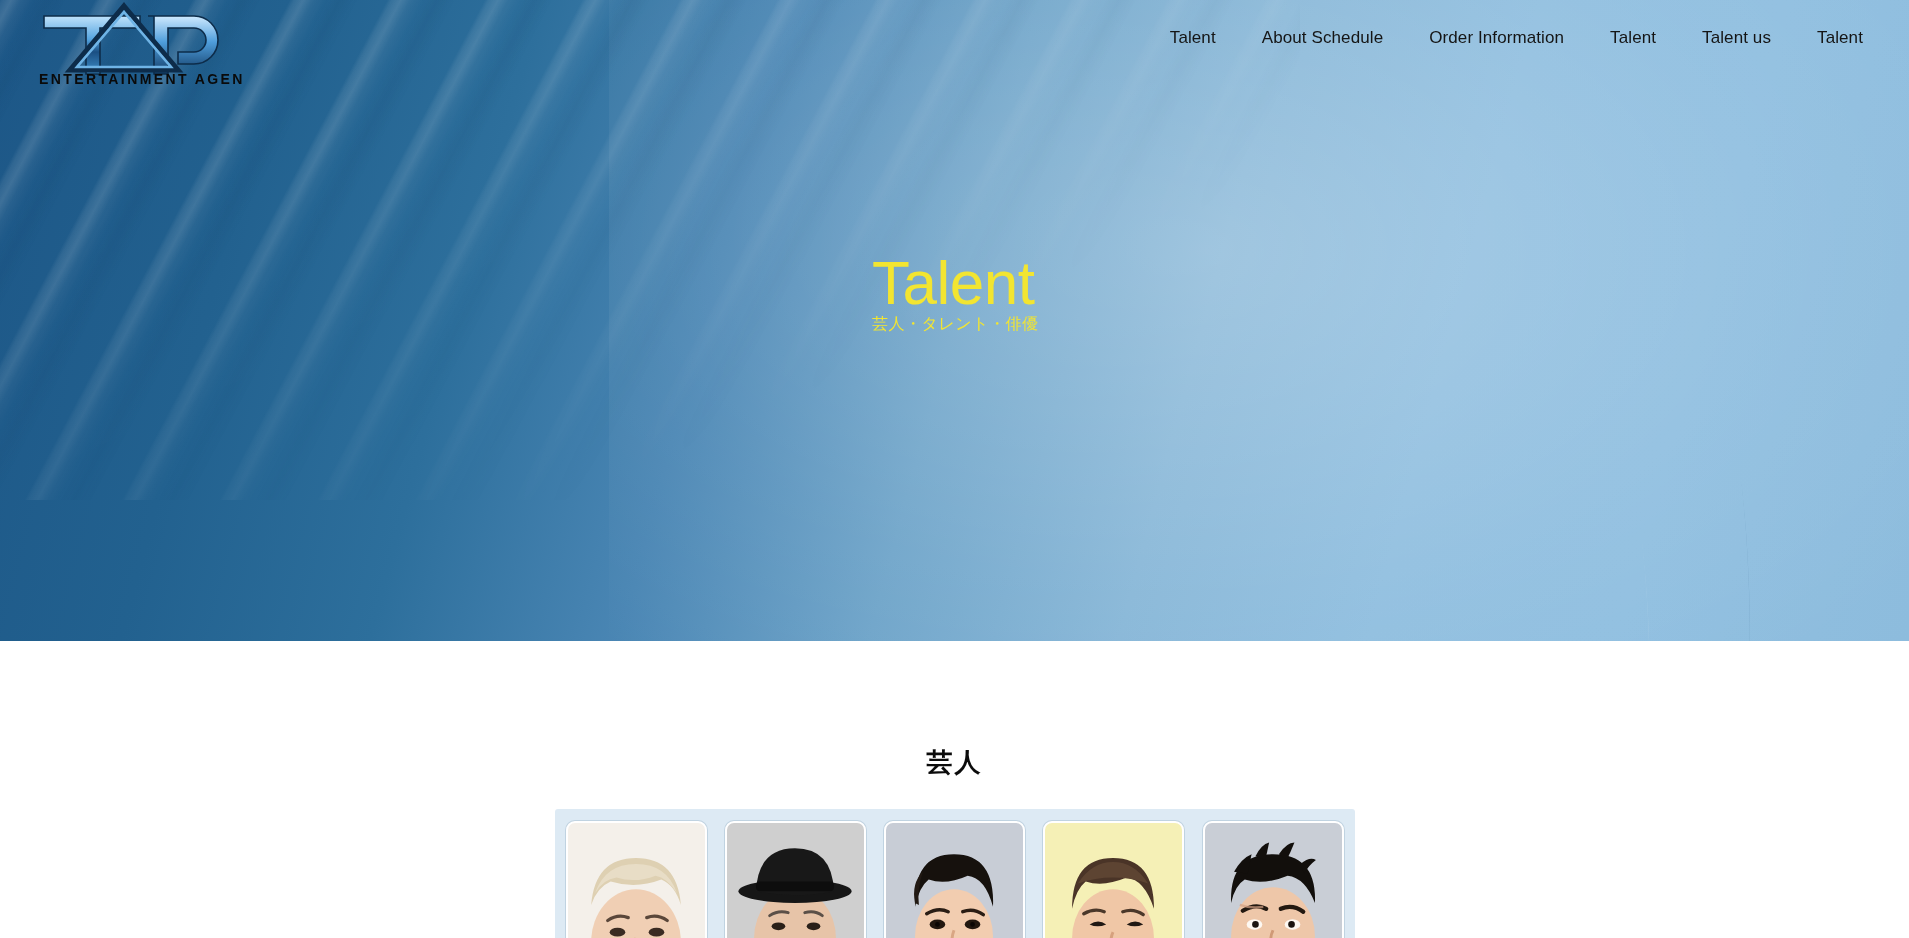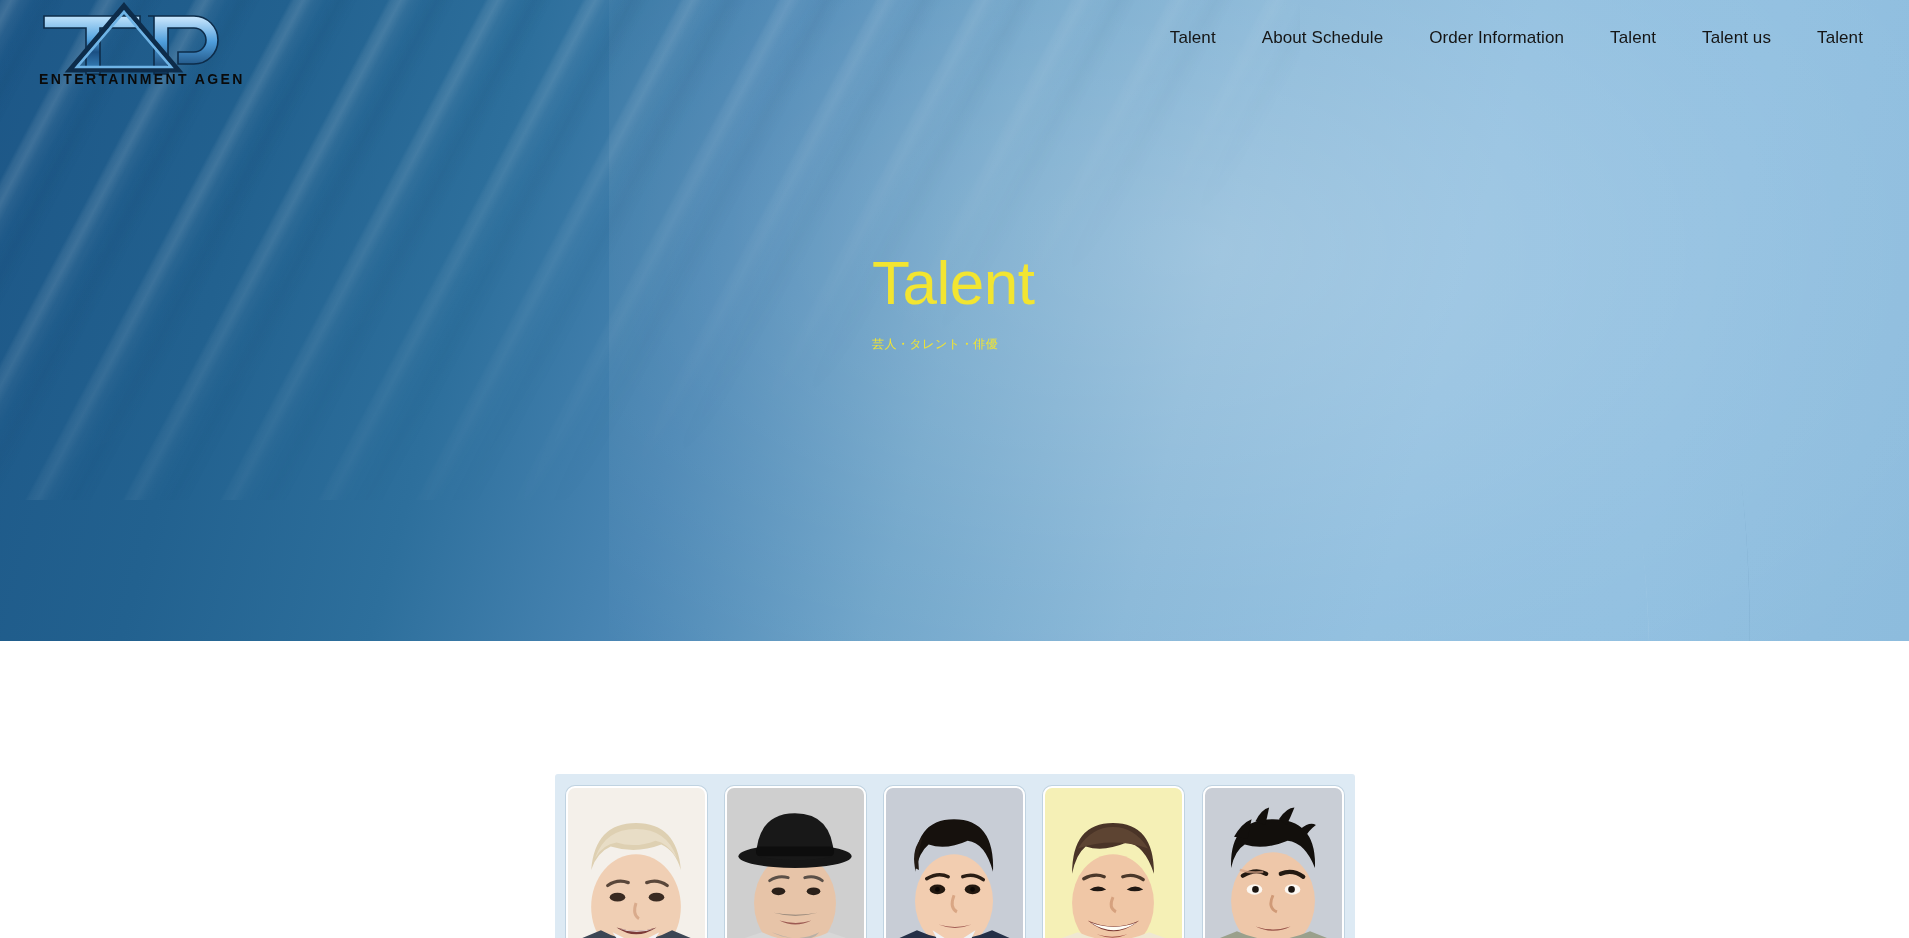--- a/index.html
+++ b/index.html
@@ -120,22 +120,21 @@
     z-index:10;
   }
   .hero-title{
     font-size:62px;
     line-height:1.0;
     font-weight:400;
     color:#f2e531;
     letter-spacing:-.5px;
   }
   .hero-sub{
-    margin-top:22px;
-    font-size:12px;
+    font-size:16px;
     color:#f2e531;
     letter-spacing:.5px;
   }
 
   
   .talent-section{
     position:relative;
     width:1909px;
     background:#ffffff;
     padding-top:104px;
@@ -230,20 +229,21 @@
     </nav>
   </header>
 
   <div class="hero-copy">
     <div class="hero-title">Talent</div>
     <div class="hero-sub">芸人・タレント・俳優</div>
   </div>
 </div>
 
 <section class="talent-section">
+  <h2 class="section-title">芸人</h2>
 
   <div class="card-rail">
 
     <div class="t-card">
       <svg class="t-photo" viewBox="0 0 141 160" preserveAspectRatio="xMidYMid slice">
         <rect width="141" height="160" fill="#f4f0ea"></rect>
         <ellipse cx="70" cy="122" rx="46" ry="54" fill="#f0cfb4"></ellipse>
         <path d="M24 84 q4-48 46-48 q42 0 46 48 q-6-20-20-26 q-26 10-52 2 q-14 6-20 24Z" fill="#ded0b2"></path>
         <path d="M28 72 q10-30 42-30 q32 0 42 30 q-10-16-22-18 q-20 8-40 2 q-14 2-22 16Z" fill="#e8ddc6"></path>
         <ellipse cx="51" cy="112" rx="8" ry="4.5" fill="#3a2b22"></ellipse>

